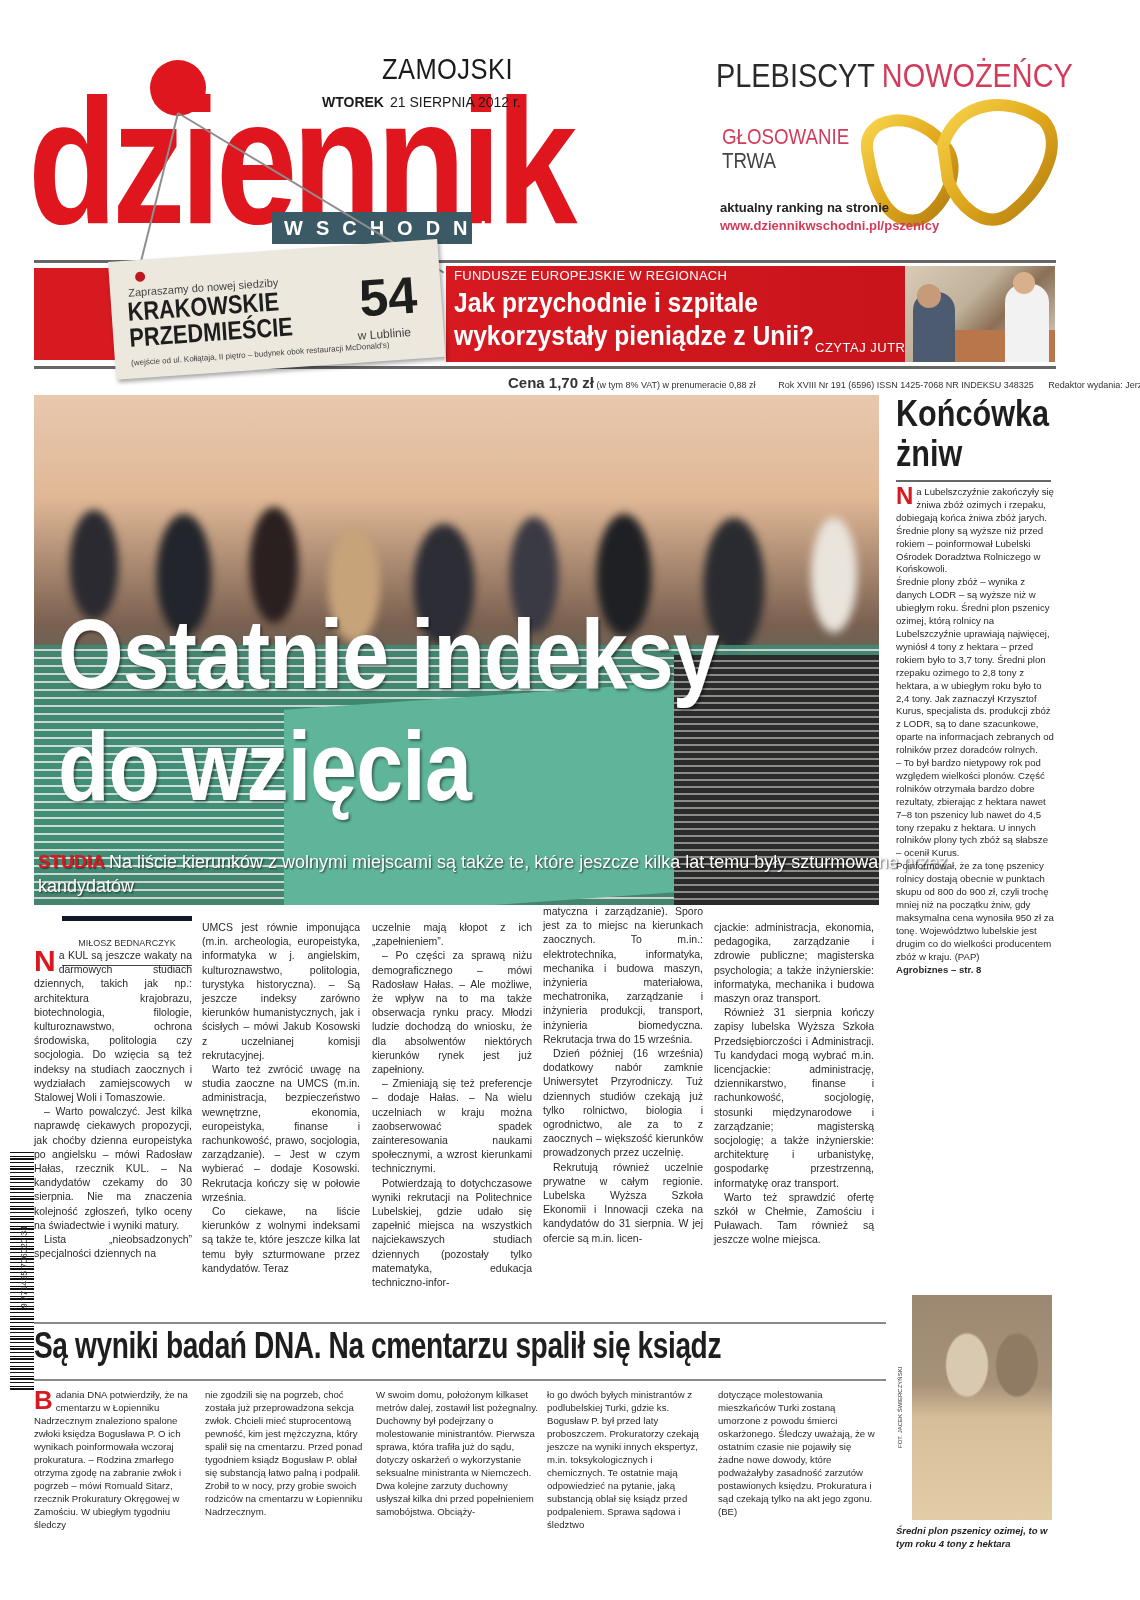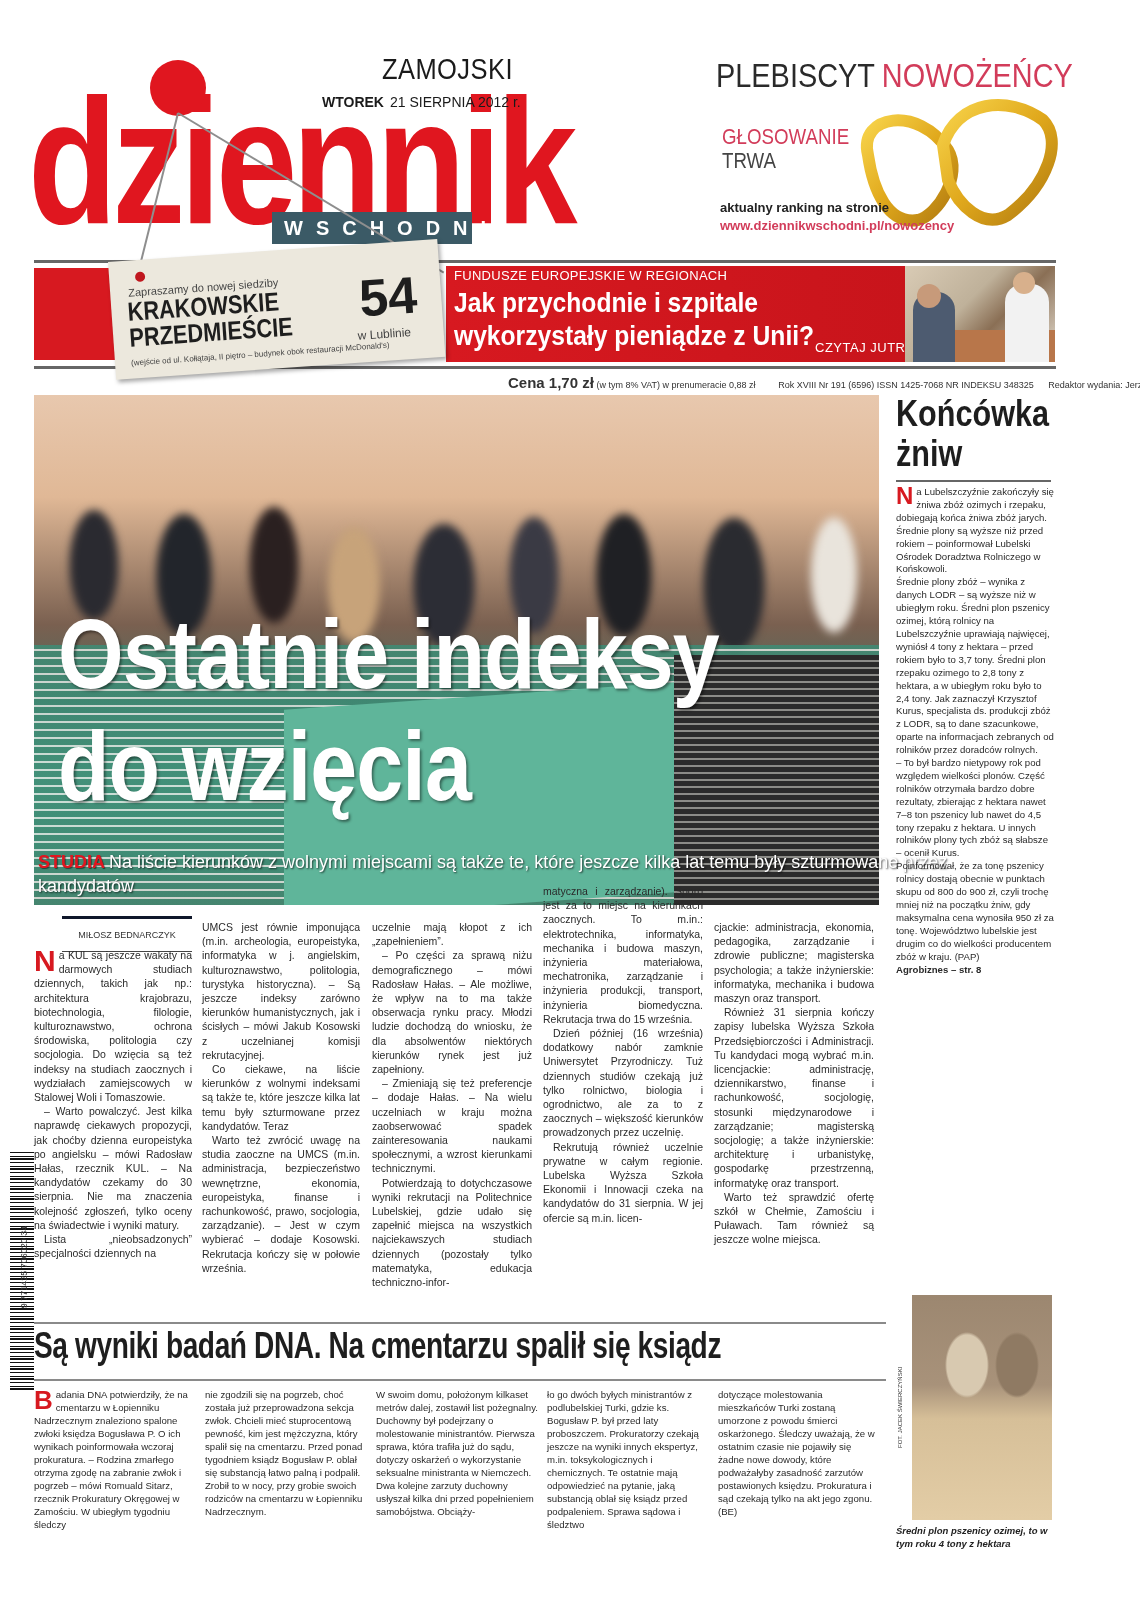--- a/index.html
+++ b/index.html
@@ -93,29 +93,29 @@
   .books-mid { position: absolute; left: 250px; top: 300px; width: 420px; height: 210px; background: #5fb59a; transform: skewY(-4deg); }
   .books-right { position: absolute; left: 640px; top: 260px; width: 205px; height: 250px; background: repeating-linear-gradient(0deg,#2b2b2b 0 5px,#8c8c88 5px 7px); }
 
   .headline { position: absolute; left: 58px; top: 598px; font-size: 98px; line-height: 112px; font-weight: 700; color: #fff;
     text-shadow: 2px 2px 3px rgba(0,0,0,0.45); transform: scaleX(0.86); transform-origin: left top; white-space: nowrap; letter-spacing: -1px; }
   .deck { position: absolute; left: 34px; top: 848px; width: 1018px; padding: 2px 4px; font-size: 18px; line-height: 24px; color: #fff;
     text-shadow: 1px 1px 2px rgba(0,0,0,0.7); }
   .deck .kick { color: #e0161f; font-weight: 700; margin-right: 4px; text-shadow: 1px 1px 1px rgba(0,0,0,0.5); }
 
   
-  .byline { position: absolute; left: 62px; top: 916px; width: 130px; border-top: 3px solid #0f172a; border-bottom: 1px solid #444; text-align: center; font-size: 9px; color: #333; padding: 11px 0; }
+  .byline { position: absolute; left: 62px; top: 916px; width: 130px; border-top: 5px solid #0f172a; border-bottom: 1px solid #444; text-align: center; font-size: 9px; color: #333; padding: 17px 0; }
   .col { position: absolute; font-size: 10.5px; line-height: 14.2px; color: #2a2a2a; text-align: justify; hyphens: auto; }
   .col p { text-indent: 10px; }
   .col p.first { text-indent: 0; }
   .dropcap { float: left; font-size: 30px; line-height: 26px; font-weight: 700; color: #d71920; margin-right: 3px; }
   .c1 { left: 34px; top: 948px; width: 158px; }
   .c2 { left: 202px; top: 920px; width: 158px; }
   .c3 { left: 372px; top: 920px; width: 160px; }
-  .c4 { left: 543px; top: 884px; width: 160px; }
+  .c4 { left: 543px; top: 904px; width: 160px; }
   .c5 { left: 714px; top: 920px; width: 160px; }
 
   .barcode { position: absolute; left: 10px; top: 1150px; width: 24px; height: 240px;
     background: repeating-linear-gradient(0deg,#111 0 2px,#fff 2px 3px,#111 3px 4px,#fff 4px 7px,#111 7px 8px,#fff 8px 10px); }
   .barcode-num { position: absolute; left: -96px; top: 1262px; width: 240px; transform: rotate(-90deg); font-size: 9px; color: #333; text-align: center; }
 
   
   .side-title { position: absolute; left: 896px; top: 394px; font-size: 36px; line-height: 40px; font-weight: 700; color: #1e1e1e; transform: scaleX(0.85); transform-origin: left top; }
   .side-rule { position: absolute; left: 896px; top: 480px; width: 155px; height: 2px; background: #666; }
   .side-text { position: absolute; left: 896px; top: 486px; width: 158px; font-size: 9.6px; line-height: 12.9px; color: #2a2a2a; }
@@ -166,21 +166,21 @@
         <linearGradient id="gold" x1="0" y1="0" x2="1" y2="1">
           <stop offset="0" stop-color="#f7d34a"></stop>
             <stop offset="0.5" stop-color="#e0a81c"></stop>
             <stop offset="1" stop-color="#b07a10"></stop>
         </linearGradient>
       </defs>
       <path d="M20 60 C10 20, 70 10, 100 55 C115 80, 90 120, 70 125 C40 130, 25 95, 20 60 Z" fill="none" stroke="url(#gold)" stroke-width="12"></path>
       <path d="M95 50 C110 5, 160 0, 195 25 C215 45, 200 90, 160 120 C135 135, 110 110, 100 85 Z" fill="none" stroke="url(#gold)" stroke-width="12"></path>
     </svg>
     <div class="pleb-rank">aktualny ranking na stronie</div>
-    <div class="pleb-url">www.dziennikwschodni.pl/nowozency</div>
+    <div class="pleb-url">www.dziennikwschodni.pl/pszenicy</div>
   </div>
 </div>
 
 <div class="pin-string" style="left:178px; top:112px; width:170px; transform:rotate(104deg);"></div>
 <div class="pin-string" style="left:178px; top:112px; width:310px; transform:rotate(31deg);"></div>
 
 <div class="banner-rule-top"></div>
 <div class="banner-red-left"></div>
 <div class="banner-red"></div>
 <div class="banner-kicker">FUNDUSZE EUROPEJSKIE W REGIONACH</div>
@@ -232,22 +232,22 @@
 </div>
 
 <div class="byline">MIŁOSZ BEDNARCZYK</div>
 <div class="col c1">
   <p class="first"><span class="dropcap">N</span><span>a KUL są jeszcze wakaty na darmowych studiach dziennych, takich jak np.: architektura krajobrazu, biotechnologia, filologie, kulturoznawstwo, ochrona środowiska, politologia czy socjologia. Do wzięcia są też indeksy na studiach zaocznych i wydziałach zamiejscowych w Stalowej Woli i Tomaszowie.</span></p>
   <p>– Warto powalczyć. Jest kilka naprawdę ciekawych propozycji, jak choćby dzienna europeistyka po angielsku – mówi Radosław Hałas, rzecznik KUL. – Na kandydatów czekamy do 30 sierpnia. Nie ma znaczenia kolejność zgłoszeń, tylko oceny na świadectwie i wyniki matury.</p>
   <p>Lista „nieobsadzonych” specjalności dziennych na</p>
 </div>
 <div class="col c2">
   <p class="first">UMCS jest równie imponująca (m.in. archeologia, europeistyka, informatyka w j. angielskim, kulturoznawstwo, politologia, turystyka historyczna). – Są jeszcze indeksy zarówno kierunków humanistycznych, jak i ścisłych – mówi Jakub Kosowski z uczelnianej komisji rekrutacyjnej.</p>
+  <p>Warto też zwrócić uwagę na studia zaoczne na UMCS (m.in. administracja, bezpieczeństwo wewnętrzne, ekonomia, europeistyka, finanse i rachunkowość, prawo, socjologia, zarządzanie). – Jest w czym wybierać – dodaje Kosowski. Rekrutacja kończy się w połowie września.</p>
   <p>Co ciekawe, na liście kierunków z wolnymi indeksami są także te, które jeszcze kilka lat temu były szturmowane przez kandydatów. Teraz</p>
-  <p>Warto też zwrócić uwagę na studia zaoczne na UMCS (m.in. administracja, bezpieczeństwo wewnętrzne, ekonomia, europeistyka, finanse i rachunkowość, prawo, socjologia, zarządzanie). – Jest w czym wybierać – dodaje Kosowski. Rekrutacja kończy się w połowie września.</p>
 </div>
 <div class="col c3">
   <p class="first">uczelnie mają kłopot z ich „zapełnieniem”.</p>
   <p>– Po części za sprawą niżu demograficznego – mówi Radosław Hałas. – Ale możliwe, że wpływ na to ma także obserwacja rynku pracy. Młodzi ludzie dochodzą do wniosku, że dla absolwentów niektórych kierunków rynek jest już zapełniony.</p>
   <p>– Zmieniają się też preferencje – dodaje Hałas. – Na wielu uczelniach w kraju można zaobserwować spadek zainteresowania naukami społecznymi, a wzrost kierunkami technicznymi.</p>
   <p>Potwierdzają to dotychczasowe wyniki rekrutacji na Politechnice Lubelskiej, gdzie udało się zapełnić miejsca na wszystkich najciekawszych studiach dziennych (pozostały tylko matematyka, edukacja techniczno-infor-</p>
 </div>
 <div class="col c4">
   <p class="first">matyczna i zarządzanie). Sporo jest za to miejsc na kierunkach zaocznych. To m.in.: elektrotechnika, informatyka, mechanika i budowa maszyn, inżynieria materiałowa, mechatronika, zarządzanie i inżynieria produkcji, transport, inżynieria biomedyczna. Rekrutacja trwa do 15 września.</p>
   <p>Dzień później (16 września) dodatkowy nabór zamknie Uniwersytet Przyrodniczy. Tuż dziennych studiów czekają już tylko rolnictwo, biologia i ogrodnictwo, ale za to z zaocznych – większość kierunków prowadzonych przez uczelnię.</p>

